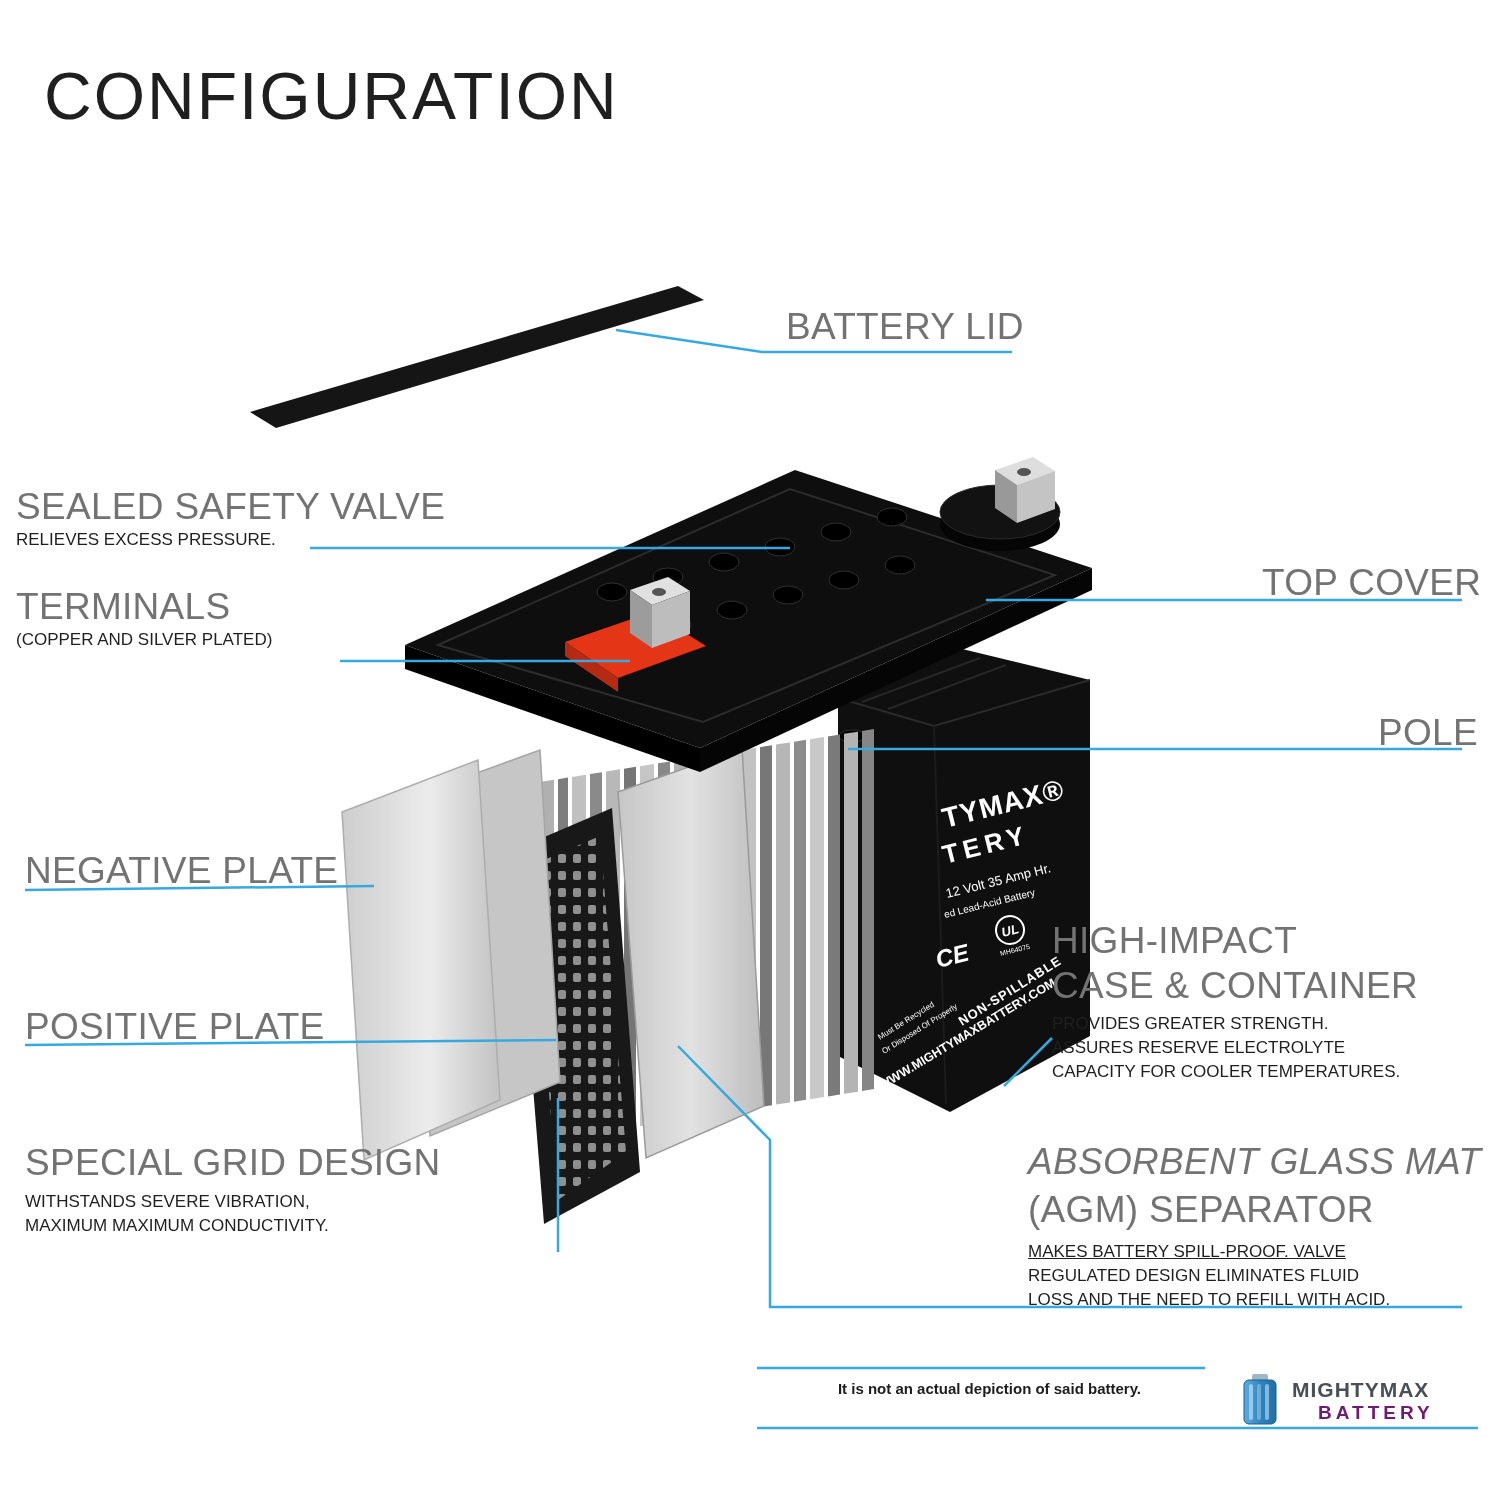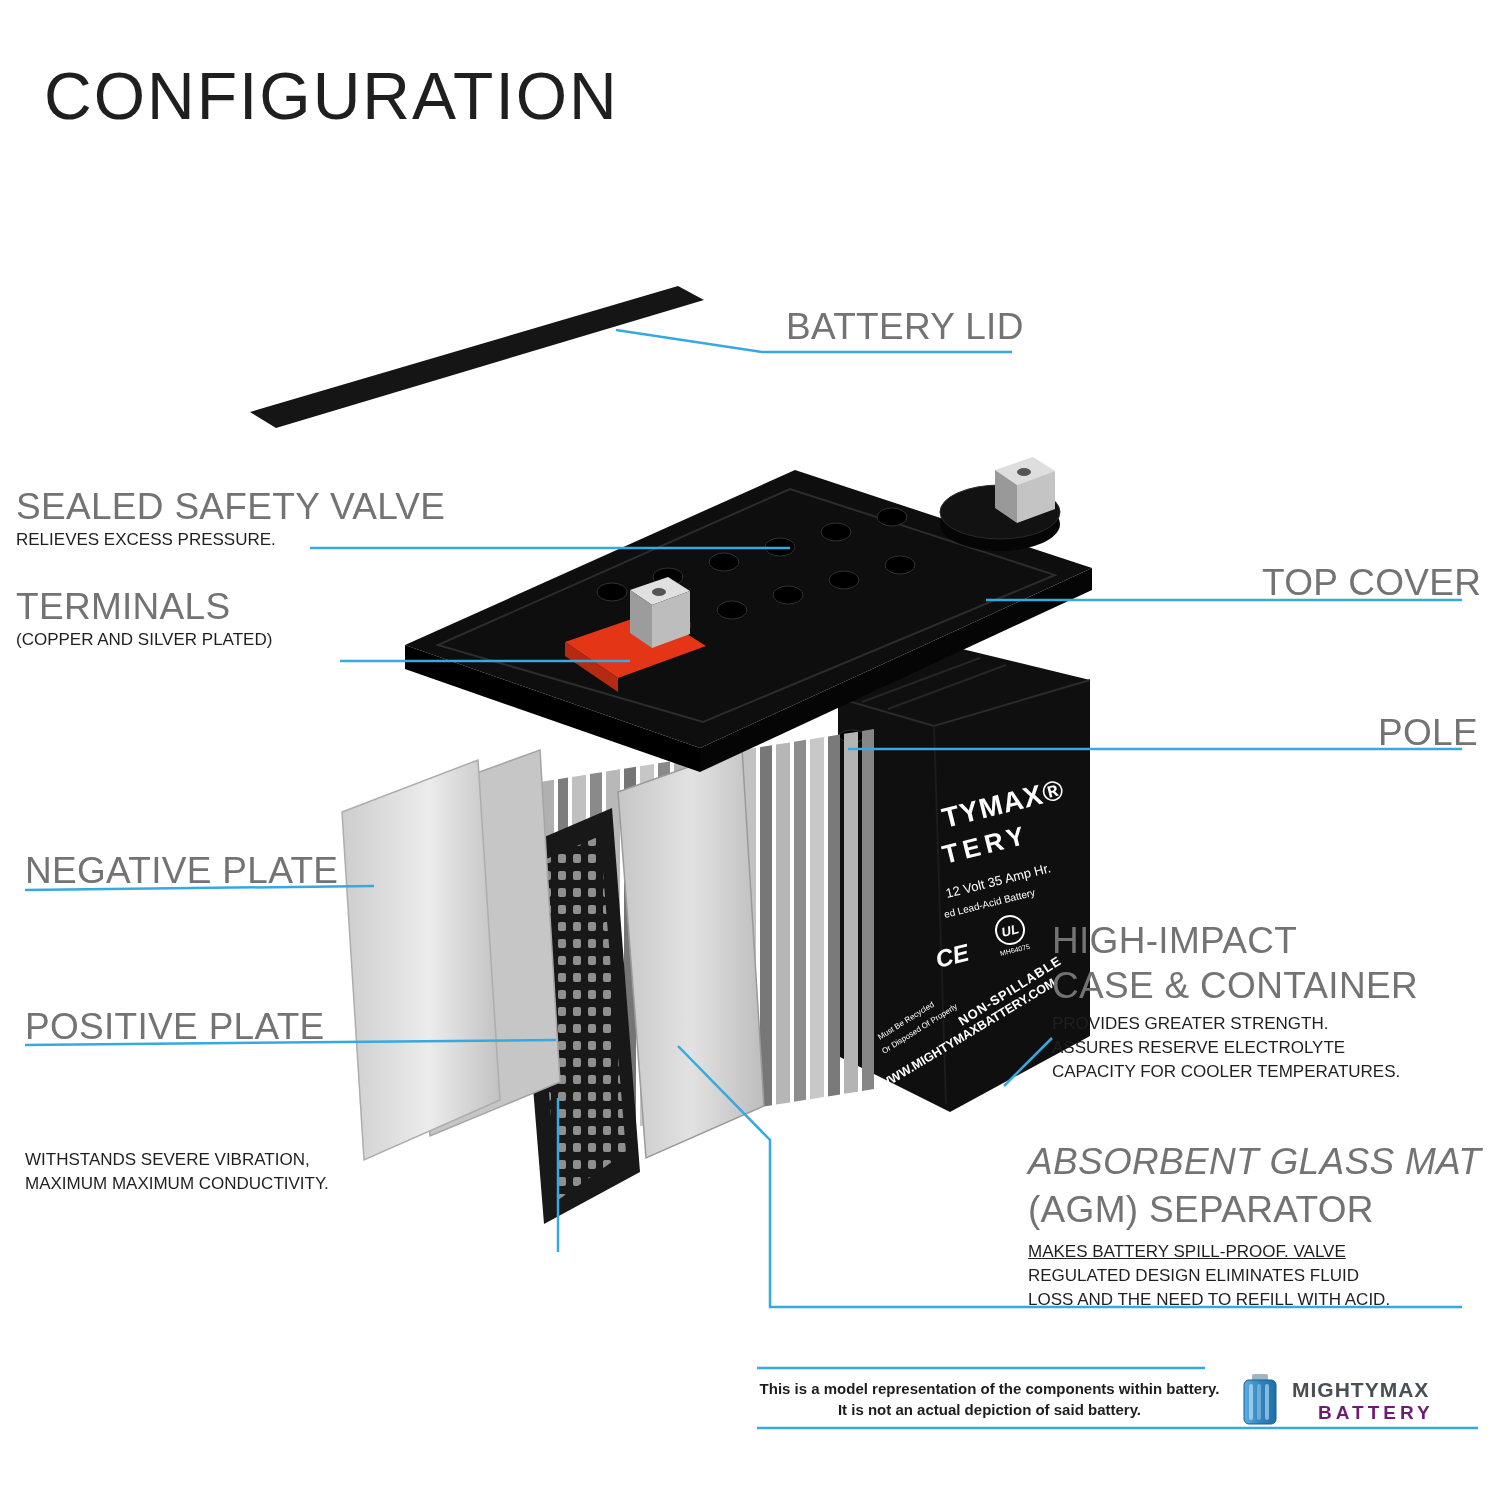--- a/index.html
+++ b/index.html
@@ -174,20 +174,21 @@
 
   <div class="abs callout-title" style="left:1262px;top:562px;">TOP COVER</div>
 
   <div class="abs callout-title" style="left:1378px;top:712px;">POLE</div>
 
   <div class="abs callout-title" style="left:25px;top:850px;">NEGATIVE PLATE</div>
 
   <div class="abs callout-title" style="left:25px;top:1006px;">POSITIVE PLATE</div>
 
   <div class="abs" style="left:25px;top:1142px;">
+    <div class="callout-title">SPECIAL GRID DESIGN</div>
     <div class="callout-sub" style="margin-top:6px;">WITHSTANDS SEVERE VIBRATION,</div>
     <div class="callout-sub">MAXIMUM MAXIMUM CONDUCTIVITY.</div>
   </div>
 
   <div class="abs" style="left:1052px;top:918px;">
     <div class="callout-title two-line">HIGH-IMPACT</div>
     <div class="callout-title two-line">CASE &amp; CONTAINER</div>
     <div class="callout-sub" style="margin-top:4px;">PROVIDES GREATER STRENGTH.</div>
     <div class="callout-sub">ASSURES RESERVE ELECTROLYTE</div>
     <div class="callout-sub">CAPACITY FOR COOLER TEMPERATURES.</div>
@@ -195,21 +196,20 @@
 
   <div class="abs" style="left:1028px;top:1138px;">
     <div class="callout-title two-line" style="line-height:48px;font-style:italic;">ABSORBENT GLASS MAT</div>
     <div class="callout-title two-line" style="line-height:48px;">(AGM) SEPARATOR</div>
     <div class="callout-sub" style="margin-top:6px;text-decoration:underline;">MAKES BATTERY SPILL-PROOF. VALVE</div>
     <div class="callout-sub">REGULATED DESIGN ELIMINATES FLUID</div>
     <div class="callout-sub">LOSS AND THE NEED TO REFILL WITH ACID.</div>
   </div>
 
   <div class="abs disclaimer" style="left:752px;top:1378px;">
-    <div>This is a model representation of the components within battery.</div>
     <div>It is not an actual depiction of said battery.</div>
   </div>
 
   <div class="abs" style="left:1240px;top:1372px;width:230px;height:56px;">
     <svg class="abs" style="left:0;top:0;" width="44" height="54" viewBox="0 0 44 54">
       <rect x="12" y="2" width="16" height="8" rx="2" fill="#9fb6c3"></rect>
       <rect x="4" y="8" width="32" height="44" rx="5" fill="url(#lgIconBat)" stroke="#1b5e8f"></rect>
       <rect x="9" y="12" width="4" height="36" rx="2" fill="#ffffff" opacity="0.45"></rect>
       <rect x="17" y="12" width="4" height="36" rx="2" fill="#ffffff" opacity="0.3"></rect>
       <rect x="25" y="12" width="4" height="36" rx="2" fill="#ffffff" opacity="0.45"></rect>

